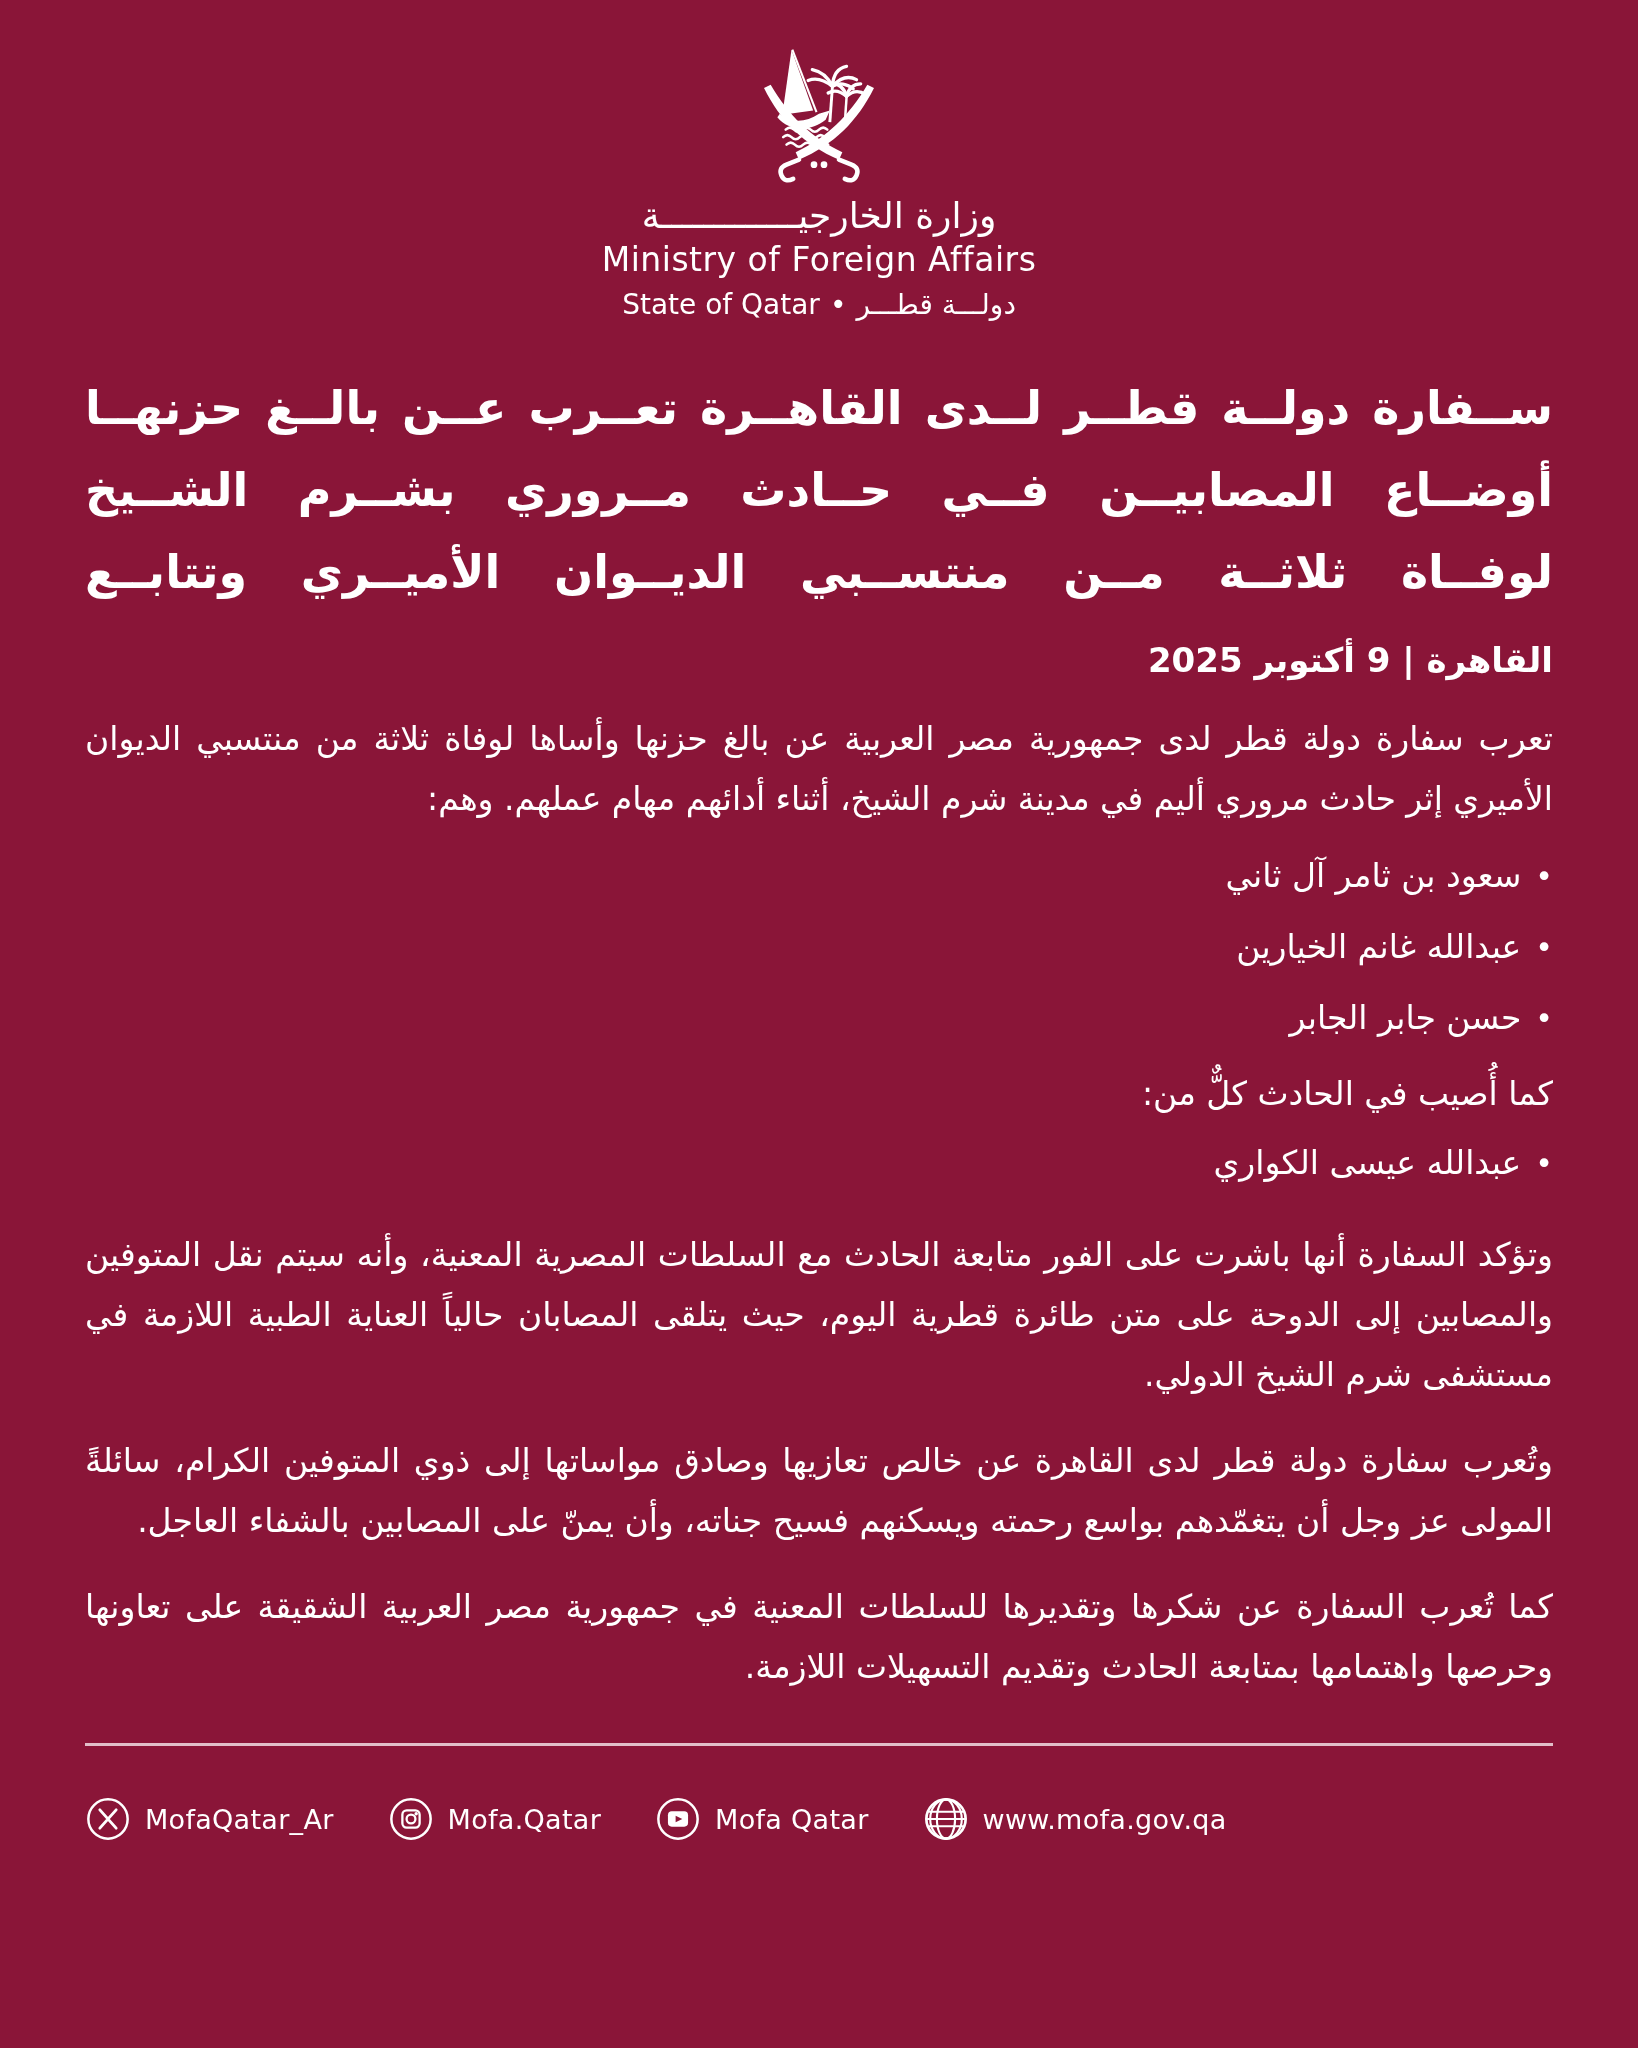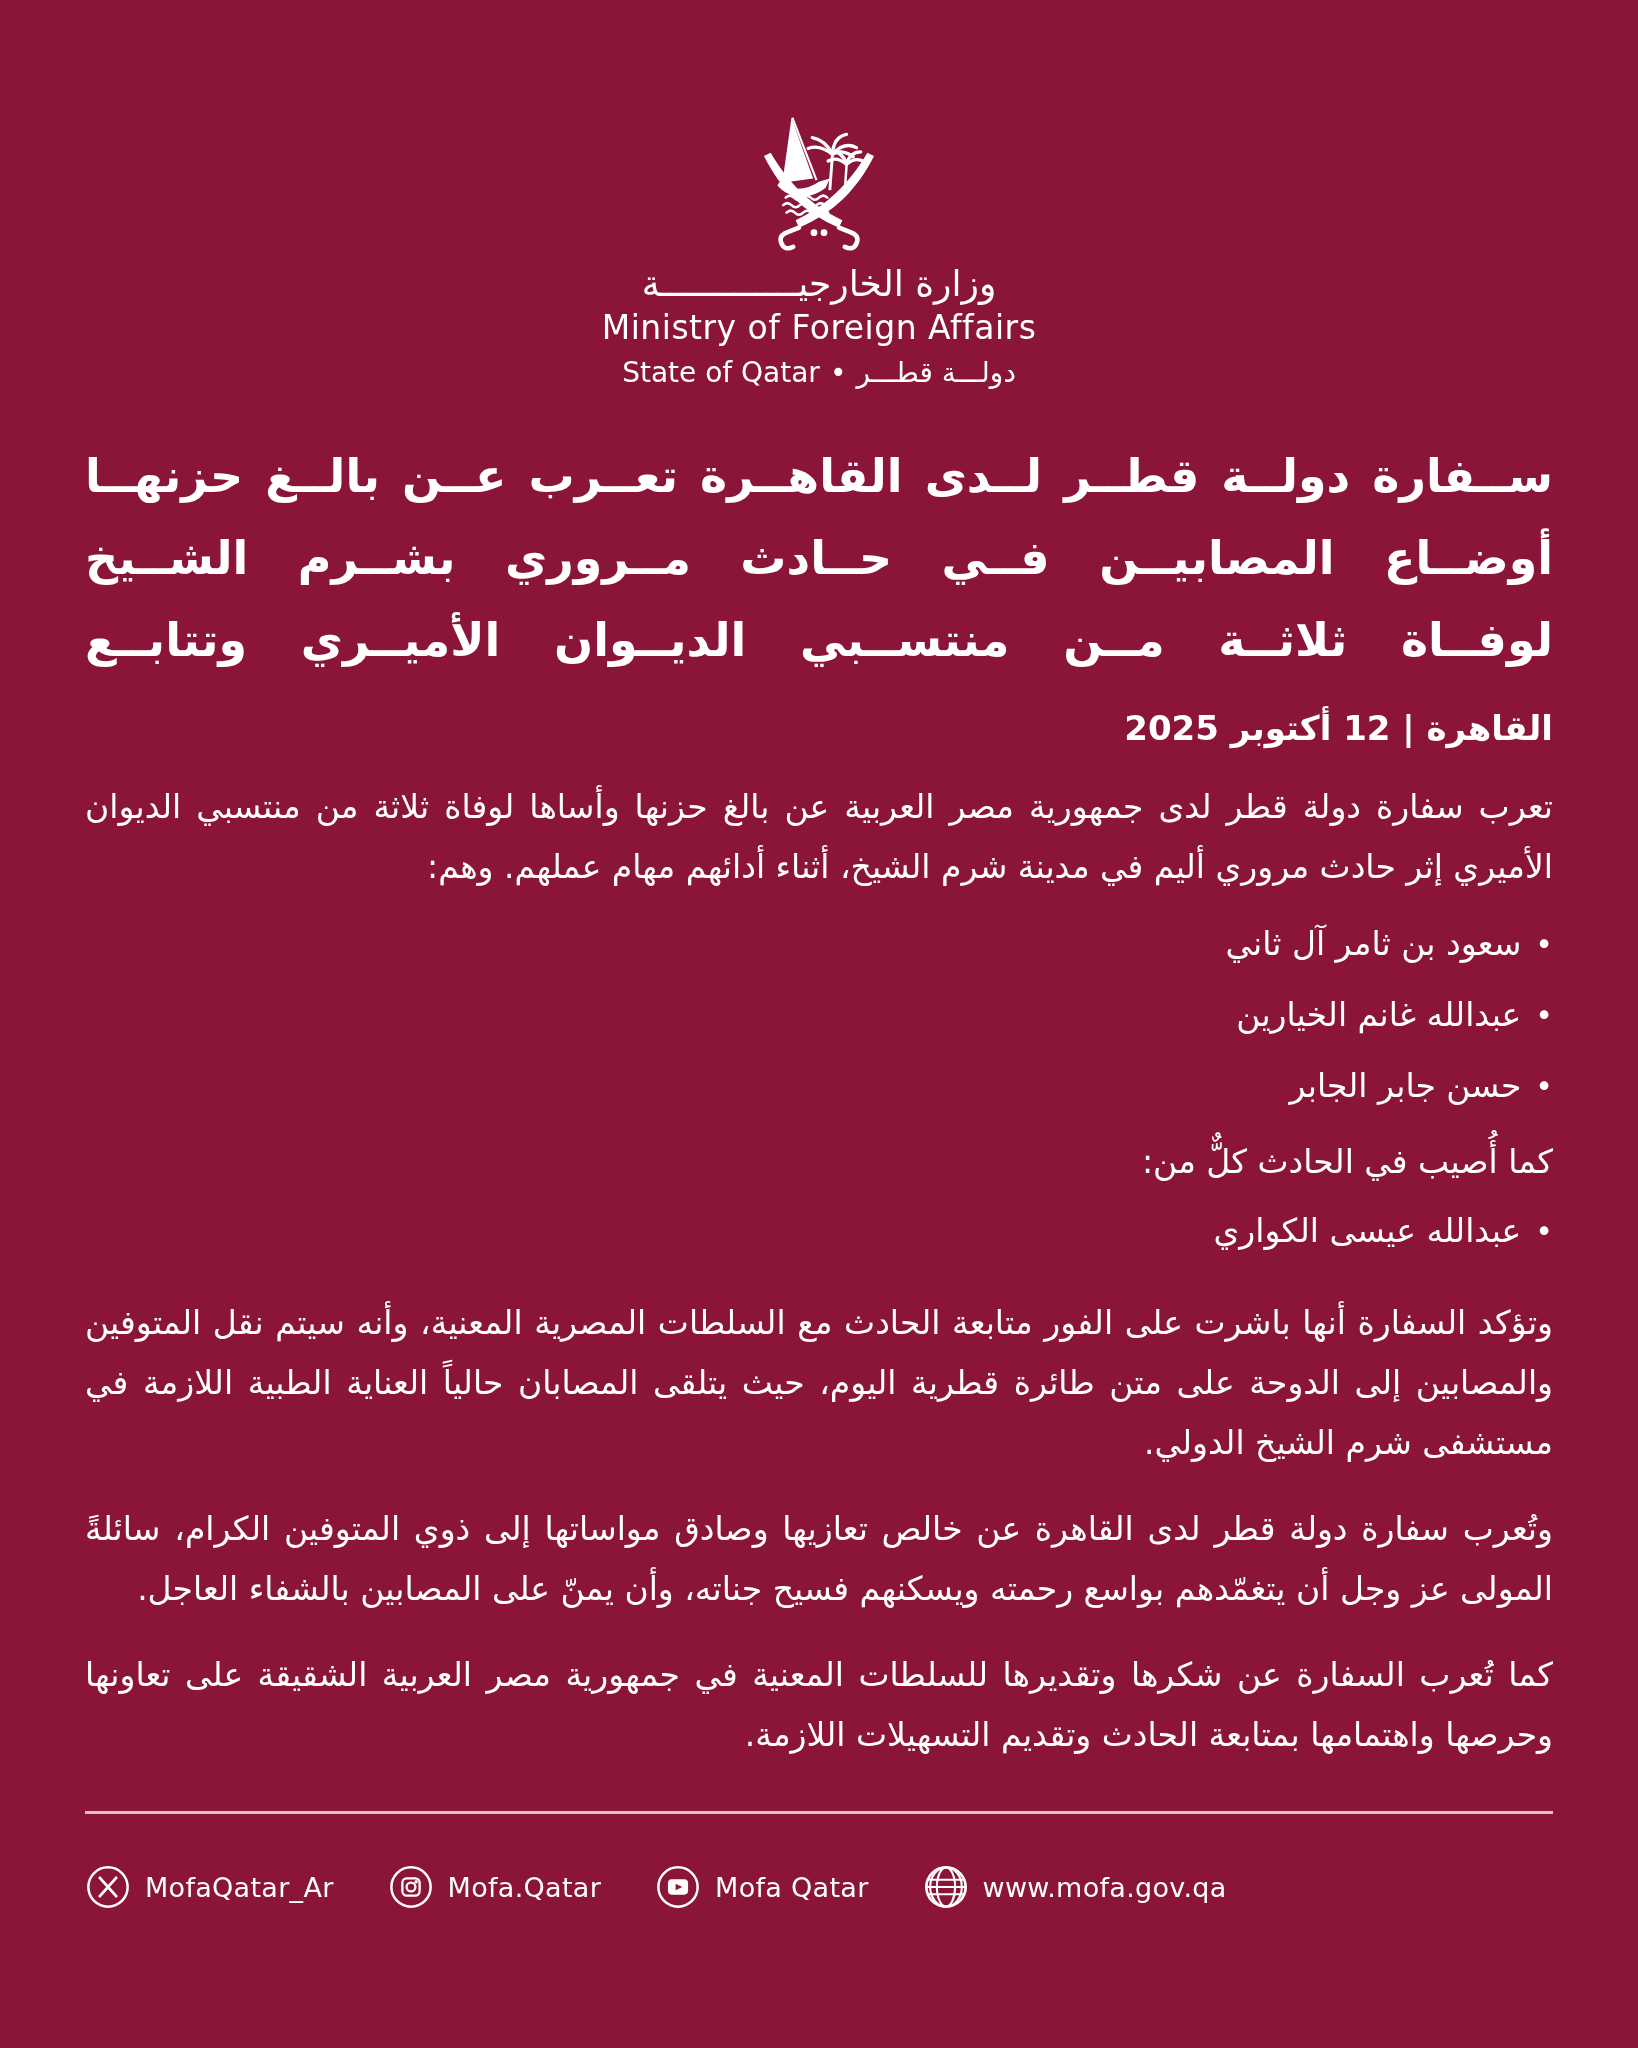--- a/index.html
+++ b/index.html
@@ -6,21 +6,21 @@
   body {
     width: 1638px; height: 2048px;
     background: #8A1538;
     font-family: "DejaVu Sans", sans-serif;
     color: #FFFFFF;
     overflow: hidden;
   }
   .page { width: 1638px; height: 2048px; position: relative; overflow: hidden; }
 
   
-  .header { padding-top: 106px; display: flex; flex-direction: column; align-items: center; }
+  .header { padding-top: 38px; display: flex; flex-direction: column; align-items: center; }
   .emblem { width: 150px; height: 150px; }
   .emblem svg { width: 100%; height: 100%; display: block; }
   .ministry-ar { margin-top: 6px; font-size: 36px; line-height: 44px; direction: rtl; }
   .ministry-en { margin-top: 2px; font-size: 33px; line-height: 40px; letter-spacing: 0.5px; }
   .state-line { margin-top: 8px; display: flex; align-items: center; gap: 10px; font-size: 28px; }
   .state-line .ar { direction: rtl; }
 
   
   .headline { margin: 46px 85px 0; direction: rtl; }
   .hl {
@@ -101,21 +101,21 @@
       <span class="ar">دولـــة قطـــر</span>
     </div>
   </div>
 
   <h1 class="headline" style="margin-top:46px;">
     <div class="hl">ســفارة دولــة قطــر لــدى القاهــرة تعــرب عــن بالــغ حزنهــا</div>
     <div class="hl">أوضــاع المصابيــن فــي حــادث مــروري بشــرم الشــيخ</div>
     <div class="hl">لوفــاة ثلاثــة مــن منتســبي الديــوان الأميــري وتتابــع</div>
   </h1>
 
-  <div class="dateline">القاهرة | 12 أكتوبر 2025</div>
+  <div class="dateline">القاهرة | 9 أكتوبر 2025</div>
 
   <p class="para">تعرب سفارة دولة قطر لدى جمهورية مصر العربية عن بالغ حزنها وأساها لوفاة ثلاثة من منتسبي الديوان الأميري إثر حادث مروري أليم في مدينة شرم الشيخ، أثناء أدائهم مهام عملهم. وهم:</p>
 
   <ul class="names">
     <li>
       <span class="bullet">•</span><span>سعود بن ثامر آل ثاني</span>
     </li>
     <li>
       <span class="bullet">•</span><span>عبدالله غانم الخيارين</span>
     </li>

